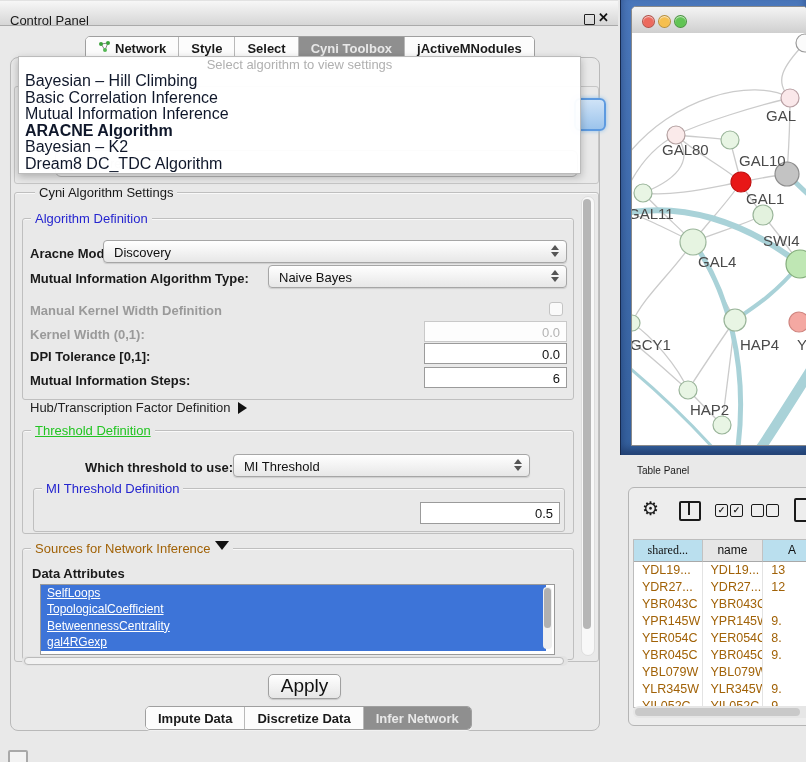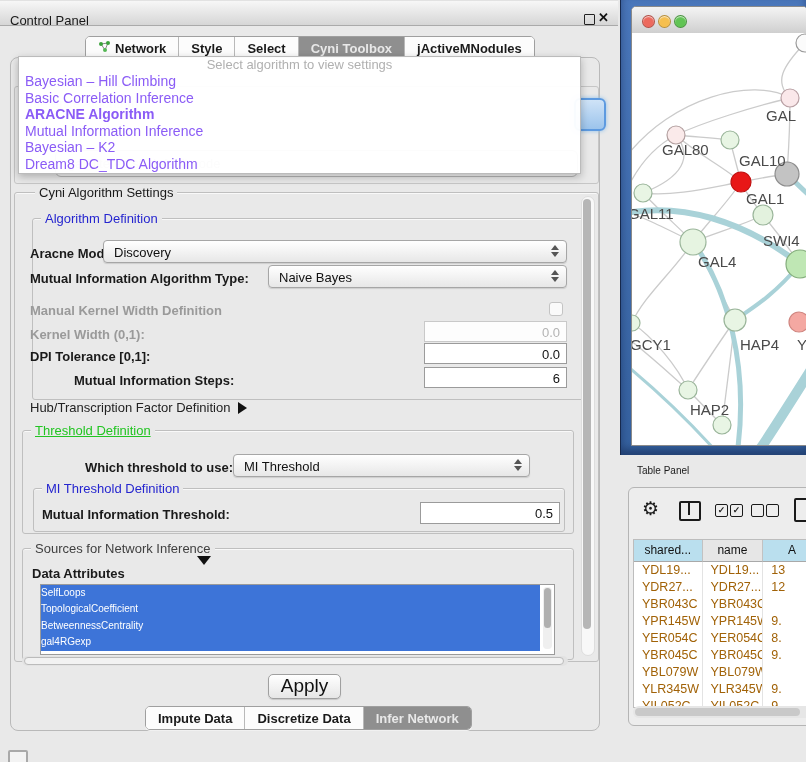--- a/index.html
+++ b/index.html
@@ -28,21 +28,21 @@
   .ghost-label{left:26px;top:96px;font-size:13px;color:#555;opacity:.18;}
   .ghost-combo{left:55px;top:150px;width:523px;height:27px;border:1px solid #b5b5b5;border-radius:6px;
     background:#f3f3f3;font-size:13px;color:#a8a8a8;line-height:25px;padding-left:12px;box-sizing:border-box;}
   .ghost-focus{left:574px;top:98px;width:28px;height:29px;border:2px solid #5d9ae0;border-radius:6px;
     background:linear-gradient(#cfe3f7,#9cc4ec);box-shadow:0 0 4px #8fc0ea;}
 
   
   .algo-dd{left:18px;top:56px;width:561px;height:116px;background:rgba(255,255,255,.96);
     border:1px solid #bbb;box-shadow:0 3px 8px rgba(0,0,0,.25);z-index:5;}
   .algo-prompt{height:16px;text-align:center;font-size:13px;color:#b0b0b0;line-height:16px;}
-  .algo-item{height:16.5px;line-height:16.5px;padding-left:6px;font-size:14px;color:#8b5cf6;white-space:nowrap;}
+  .algo-item{height:16.5px;line-height:16.5px;padding-left:6px;font-size:16px;color:#0f172a;white-space:nowrap;}
   .algo-item.sel{font-weight:bold;}
 
   
   .group{border:1px solid #bfbfbf;border-radius:3px;box-shadow:inset 0 1px 0 rgba(255,255,255,.7);}
   .legend{position:absolute;top:-8px;left:8px;background:#e9e9e9;padding:0 4px;font-size:13px;white-space:nowrap;}
   .legend.blue{color:#2525cf;}
   .legend.green{color:#22c522;text-decoration:underline;}
   .blab{font-size:13px;font-weight:bold;color:#1a1a1a;white-space:nowrap;}
   .blab.dim{color:#9a9a9a;}
 
@@ -56,22 +56,22 @@
   .field{height:21px;border:1px solid #9b9b9b;background:#fff;font-size:13px;color:#111;
     text-align:right;line-height:21px;padding-right:6px;box-sizing:border-box;}
   .field.disabled{border-color:#c9c9c9;background:#fdfdfd;color:#b3b3b3;}
   .checkbox{width:14px;height:14px;border:1px solid #c4c4c4;border-radius:3px;background:#fafafa;box-sizing:border-box;}
 
   .expander{display:flex;align-items:center;gap:8px;font-size:13px;color:#222;}
   .tri-right{width:0;height:0;border-top:6px solid transparent;border-bottom:6px solid transparent;border-left:9px solid #111;}
   .tri-down-big{width:0;height:0;border-left:7px solid transparent;border-right:7px solid transparent;border-top:9px solid #111;margin-left:4px;}
 
   .attr-list{border:1px solid #9a9a9a;background:#fff;overflow:hidden;}
-  .attr-item{height:16.4px;line-height:16.4px;background:#3d74d8;color:#fff;font-size:10px;padding-left:0;
-    width:calc(100% - 14px);}
+  .attr-item{height:16.4px;line-height:16.4px;background:#3d74d8;color:#fff;font-size:12px;padding-left:6px;
+    width:calc(100% - 14px);text-decoration:underline;}
   .list-vscroll{position:absolute;right:2px;top:2px;width:9px;height:62px;background:#efefef;border-radius:4px;}
   .list-vthumb{position:absolute;left:1px;top:1px;width:7px;height:40px;background:#b0b0b0;border-radius:4px;}
 
   .vscroll{background:#f8f8f8;border:1px solid #ddd;border-radius:7px;}
   .vthumb{position:absolute;left:1px;top:2px;width:8px;background:#b6b6b6;border-radius:5px;}
   .hscroll{background:#e3e3e3;border-radius:6px;}
   .hthumb{position:absolute;left:2px;top:1px;height:8px;background:#f2f2f2;border:1px solid #bbb;border-radius:5px;box-sizing:border-box;}
 
   .apply-btn{width:71px;height:23px;border:1px solid #a0a0a0;border-radius:5px;
     background:linear-gradient(#ffffff,#e6e6e6);font-size:19px;color:#111;text-align:center;line-height:22px;
@@ -151,31 +151,31 @@
 
   <div class="abs ghost-box"></div>
   <div class="abs ghost-label">Inference Algorithm</div>
   <div class="abs ghost-combo">galFiltered.sif default node</div>
   <div class="abs ghost-focus"></div>
 
   <div class="abs algo-dd" id="algo-dd">
     <div class="algo-prompt">Select algorithm to view settings</div>
   <div class="algo-item">Bayesian – Hill Climbing</div>
       <div class="algo-item">Basic Correlation Inference</div>
+      <div class="algo-item">Mutual Information Inference</div>
       <div class="algo-item sel">ARACNE Algorithm</div>
-      <div class="algo-item">Mutual Information Inference</div>
       <div class="algo-item">Bayesian – K2</div>
       <div class="algo-item">Dream8 DC_TDC Algorithm</div>
     </div>
 
   <div class="abs group" style="left:14px;top:192px;width:583px;height:468px;">
     <span class="legend" style="color:#1a1a1a;margin-left:12px;">Cyni Algorithm Settings</span>
   </div>
 
-  <div class="abs group" style="left:32px;top:218px;width:550px;height:180px;">
+  <div class="abs group" style="left:22px;top:218px;width:550px;height:180px;">
     <span class="legend blue">Algorithm Definition</span>
   </div>
   <span class="abs blab" style="left:30px;top:246px;">Aracne Mode:</span>
   <div class="abs combo" style="left:103px;top:240px;width:464px;">
     <span class="txt">Discovery</span>
     <span class="steppers">
         <span class="tri-up"></span>
         <span class="tri-dn"></span>
       </span>
   </div>
@@ -186,21 +186,21 @@
         <span class="tri-up"></span>
         <span class="tri-dn"></span>
       </span>
   </div>
   <span class="abs blab dim" style="left:30px;top:303px;">Manual Kernel Width Definition</span>
   <span class="abs checkbox" style="left:549px;top:302px;"></span>
   <span class="abs blab dim" style="left:30px;top:327px;">Kernel Width (0,1):</span>
   <div class="abs field disabled" style="left:424px;top:321px;width:143px;">0.0</div>
   <span class="abs blab" style="left:30px;top:349px;">DPI Tolerance [0,1]:</span>
   <div class="abs field" style="left:424px;top:343px;width:143px;">0.0</div>
-  <span class="abs blab" style="left:30px;top:373px;margin-left:44px;">Mutual Information Steps:</span>
+  <span class="abs blab" style="left:30px;top:373px;">Mutual Information Steps:</span>
   <div class="abs field" style="left:424px;top:367px;width:143px;">6</div>
 
   <div class="abs expander" style="left:30px;top:400px;">
     <span>Hub/Transcription Factor Definition</span>
     <span class="tri-right"></span>
   </div>
 
   <div class="abs group" style="left:22px;top:430px;width:550px;height:102px;">
     <span class="legend green">Threshold Definition</span>
   </div>
@@ -208,25 +208,24 @@
   <div class="abs combo" style="left:233px;top:454px;width:297px;">
     <span class="txt">MI Threshold</span>
     <span class="steppers">
         <span class="tri-up"></span>
         <span class="tri-dn"></span>
       </span>
   </div>
   <div class="abs group" style="left:33px;top:488px;width:530px;height:42px;">
     <span class="legend blue">MI Threshold Definition</span>
   </div>
-  <span class="abs blab" style="left:42px;top:507px;">Mutual Information Threshold:</span>
   <div class="abs field" style="left:420px;top:502px;width:140px;height:22px;">0.5</div>
 
   <div class="abs group" style="left:22px;top:548px;width:550px;height:110px;">
-    <span class="legend" style="color:#404040;display:flex;align-items:flex-end;flex-direction:column;">
+    <span class="legend" style="color:#a16207;display:flex;align-items:flex-start;">
       <span>Sources for Network Inference</span>
       <span class="tri-down-big"></span>
     </span>
   </div>
   <span class="abs blab" style="left:32px;top:566px;">Data Attributes</span>
   <div class="abs attr-list" id="attr-list" style="left:40px;top:584px;width:513px;height:69px;">
 
   <div class="attr-item">SelfLoops</div>
       <div class="attr-item">TopologicalCoefficient</div>
       <div class="attr-item">BetweennessCentrality</div>
@@ -330,21 +329,21 @@
   <div class="abs table-panel">
     <span class="abs tp-gear">⚙</span>
     <span class="abs tp-cols"></span>
     <span class="abs cb" style="left:86px;top:16px;">✓</span>
     <span class="abs cb" style="left:101px;top:16px;">✓</span>
     <span class="abs cb" style="left:122px;top:16px;"></span>
     <span class="abs cb" style="left:137px;top:16px;"></span>
     <span class="abs tp-doc"></span>
     <div class="abs tp-table" id="tp-table">
         <div class="th-row">
-          <div class="th hl" style="width: 70px;">shared...</div>
+          <div class="th hl" style="width: 70px; font-family: Liberation Serif, serif;">shared...</div>
           <div class="th" style="width: 62px;">name</div>
           <div class="th hl" style="width: 60px;">A</div>
         </div>
         <div class="tr">
           <div class="td" style="width: 70px;">YDL19...</div>
           <div class="td" style="width: 62px;">YDL19...</div>
           <div class="td" style="width: 60px;">13</div>
         </div>
         <div class="tr">
           <div class="td" style="width: 70px;">YDR27...</div>

